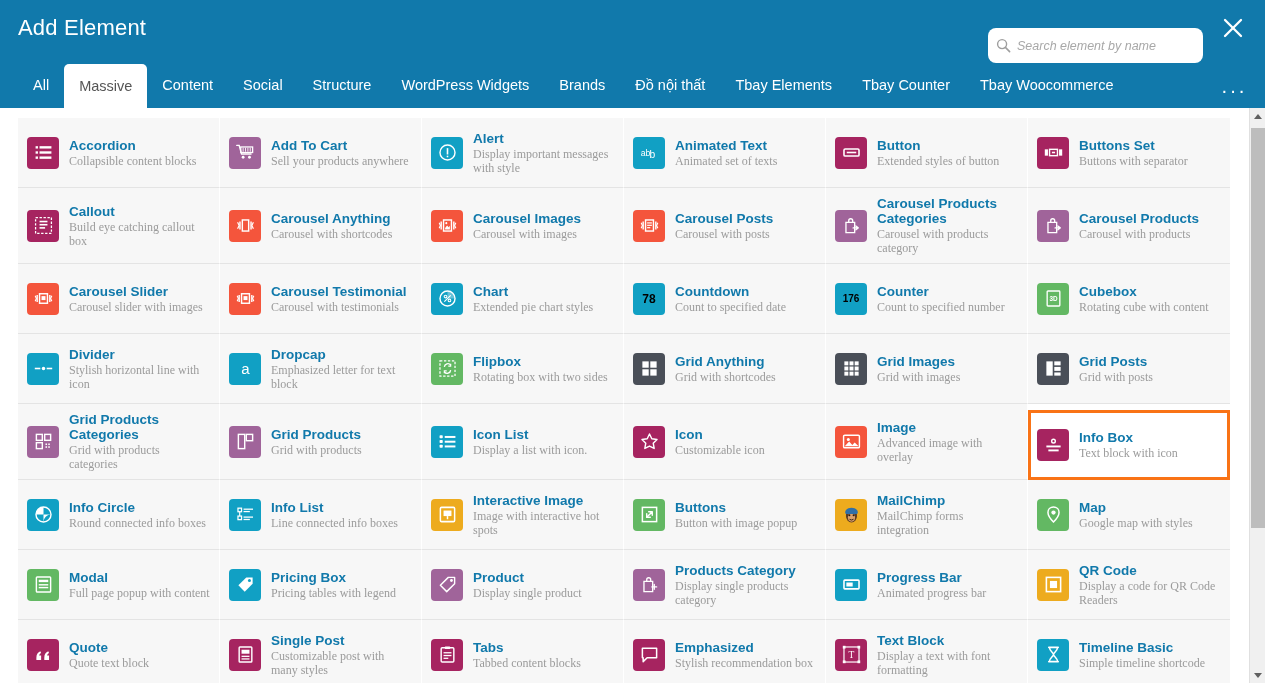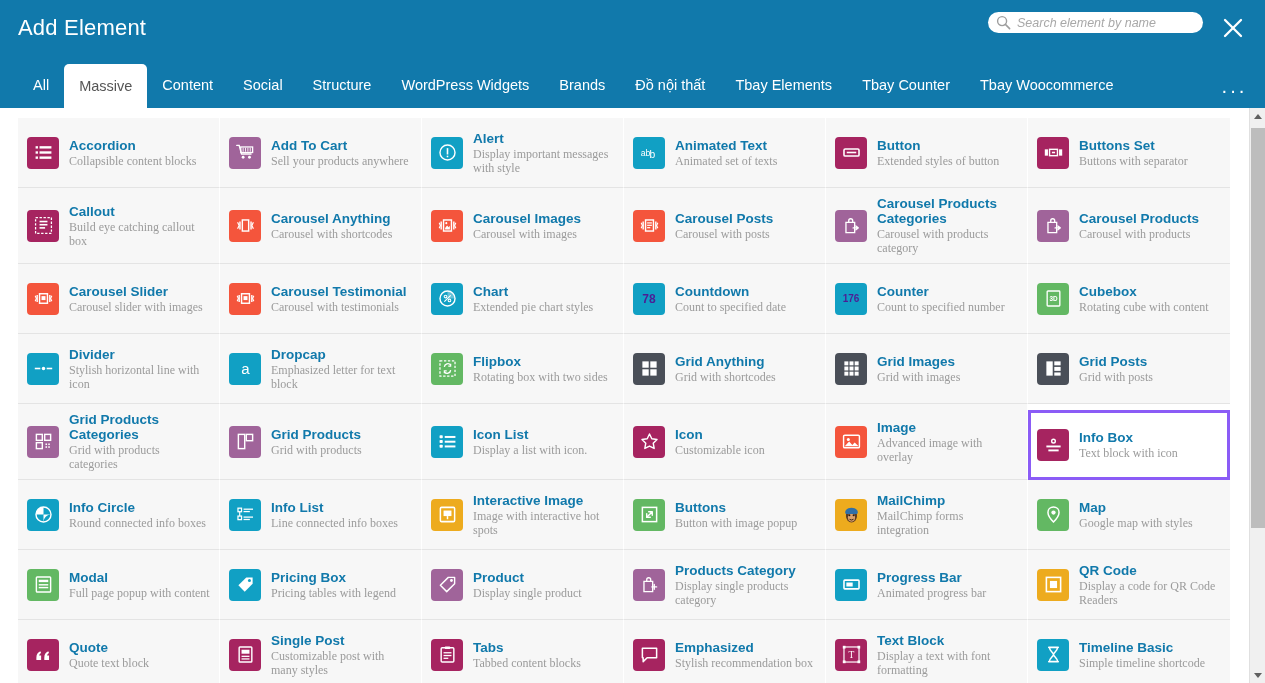--- a/index.html
+++ b/index.html
@@ -13,22 +13,22 @@
   
   .header {
     position: absolute; top:0; left:0; width:1265px; height:108px;
     background:#1179ab;
   }
   .title {
     position:absolute; left:18px; top:15px;
     font-size:22px; color:#ffffff; font-weight:400; letter-spacing:.2px;
   }
   .search-wrap {
-    position:absolute; right:62px; top:12px;
-    width:215px; height:21px; background:#fff; border-radius:15px;
+    position:absolute; right:62px; top:28px;
+    width:215px; height:35px; background:#fff; border-radius:8px;
     display:flex; align-items:center; padding:0 8px;
   }
   .search-icon { width:15px; height:15px; flex:0 0 15px; margin-right:6px; }
   .search-input {
     border:none; outline:none; flex:1; height:100%;
     font-family:"Liberation Sans", sans-serif;
     font-size:12.5px; font-style:italic; color:#8e8e8e; background:transparent;
   }
   .search-input::placeholder { color:#a8a8a8; font-style:italic; }
   .close-btn {
@@ -77,34 +77,34 @@
     background:#f7f7f7;
     border-right:1px solid #ffffff;
     border-bottom:1px solid #e4e4e4;
     padding:8px 9px 8px 9px;
     display:flex; align-items:center;
     cursor:pointer;
   }
   .cell:nth-child(6n) { border-right:none; }
   .cell.selected {
     background:#ffffff;
-    border:3px solid #8b5cf6;
+    border:3px solid #f97316;
     z-index:5;
     padding:5px 6px;
     margin-top:6px;
   }
   .ico {
     width:32px; height:32px; flex:0 0 32px; border-radius:4px;
     margin-right:10px;
     display:flex; align-items:center; justify-content:center;
     color:#ffffff;
     align-self:center;
   }
   .ico svg { display:block; }
-  .ico .num { font-size:12px; font-weight:bold; color:#4c1d95; line-height:1; }
+  .ico .num { font-size:12px; font-weight:bold; color:#000000; line-height:1; }
   .ico .num.small { font-size:10px; }
   .txt { min-width:0; flex:1; }
   .nm {
     color:#1179ab; font-size:13.5px; font-weight:bold;
     line-height:15px; margin-bottom:1px;
   }
   .ds {
     color:#9b9b9b; font-size:12px; line-height:14px;font-family:Liberation Serif, serif;
   }
 

